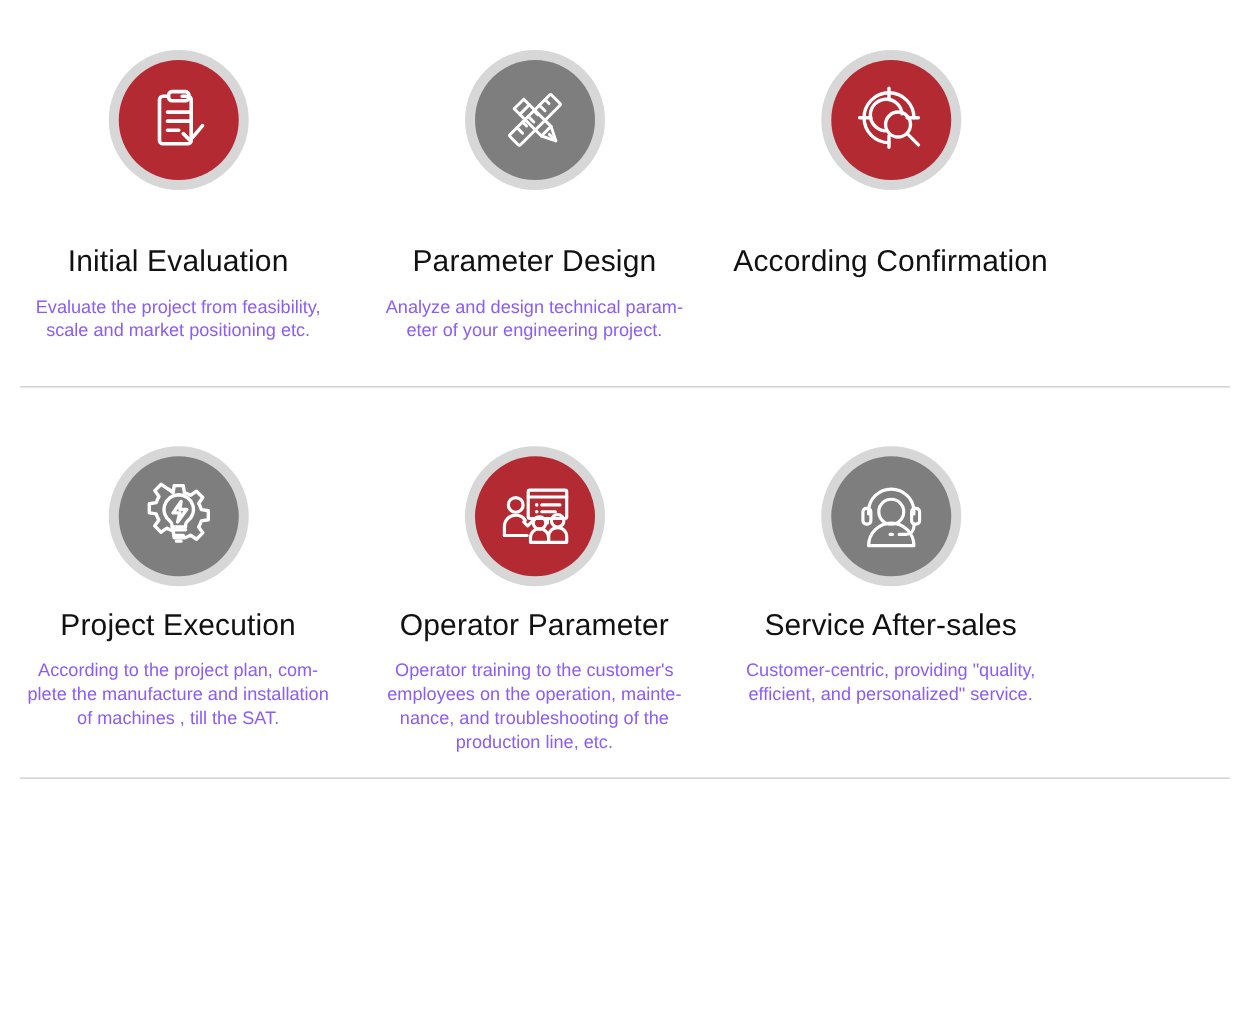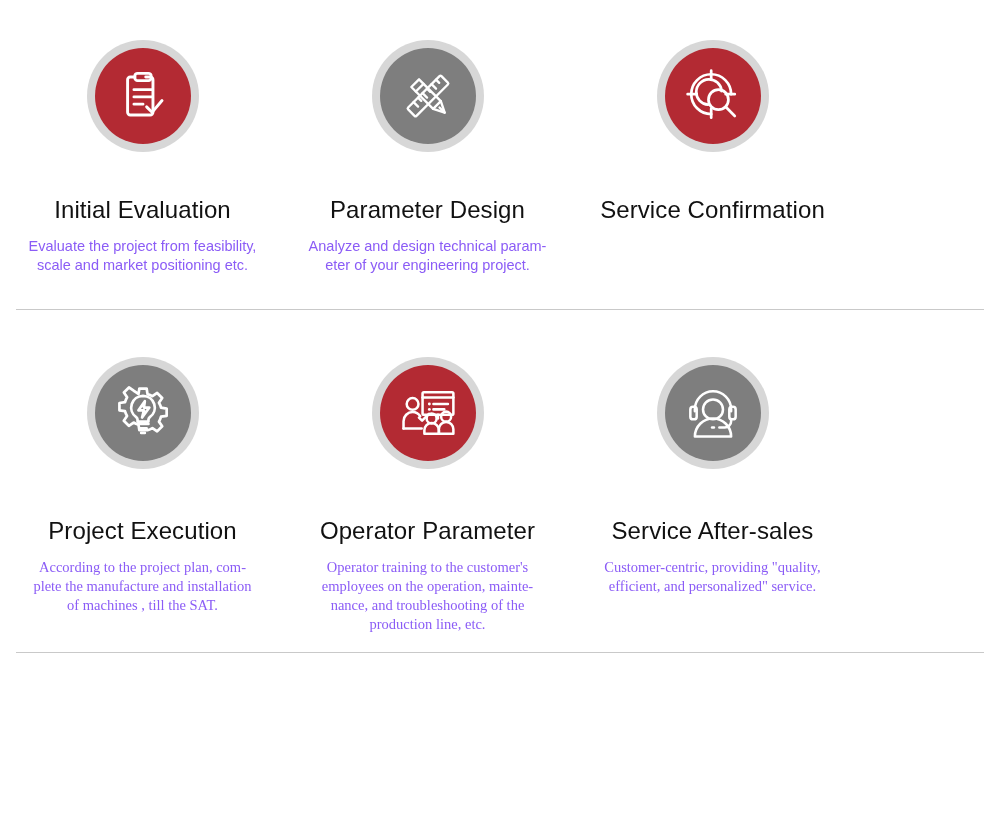--- a/index.html
+++ b/index.html
@@ -92,22 +92,22 @@
 
   .card-desc {
     font-size: 14.5px;
     line-height: 19px;
     color: #8b5cf6;
     margin-top: 13px;
     max-width: 290px;
     white-space: pre-line;
   }
 
-  .row-two .card-title { margin-top: 48px; text-align: right; }
-  .row-two .card-desc  { margin-top: 13px; font-family: Liberation Serif, serif; }
+  .row-two .card-title { margin-top: 18px; text-align: right; }
+  .row-two .card-desc  { margin-top: 13px; }
 </style>
 </head>
 <body>
 
 <div class="process-page">
 
   <div class="row row-one">
 
     <div class="card">
       <div class="icon-wrap">
@@ -158,21 +158,21 @@
             <svg viewBox="0 0 64 64" fill="none" stroke="#ffffff" stroke-width="3" stroke-linecap="round" stroke-linejoin="round">
               <path d="M52 30a22 22 0 1 0-22 22"></path>
               <path d="M41.5 26.5A14 14 0 1 0 26.5 41.6"></path>
               <path d="M30 4v10M30 46v10M4 30h10M46 30h10"></path>
               <circle cx="38" cy="36" r="11"></circle>
               <path d="M46.5 44.5L56 54"></path>
             </svg>
           </span>
         </div>
       </div>
-      <div class="card-title">Service Confirmation</div>
+      <div class="card-title">According Confirmation</div>
     </div>
 
   </div>
 
   <hr class="divider divider-one">
 
   <div class="row row-two">
 
     <div class="card">
       <div class="icon-wrap">

